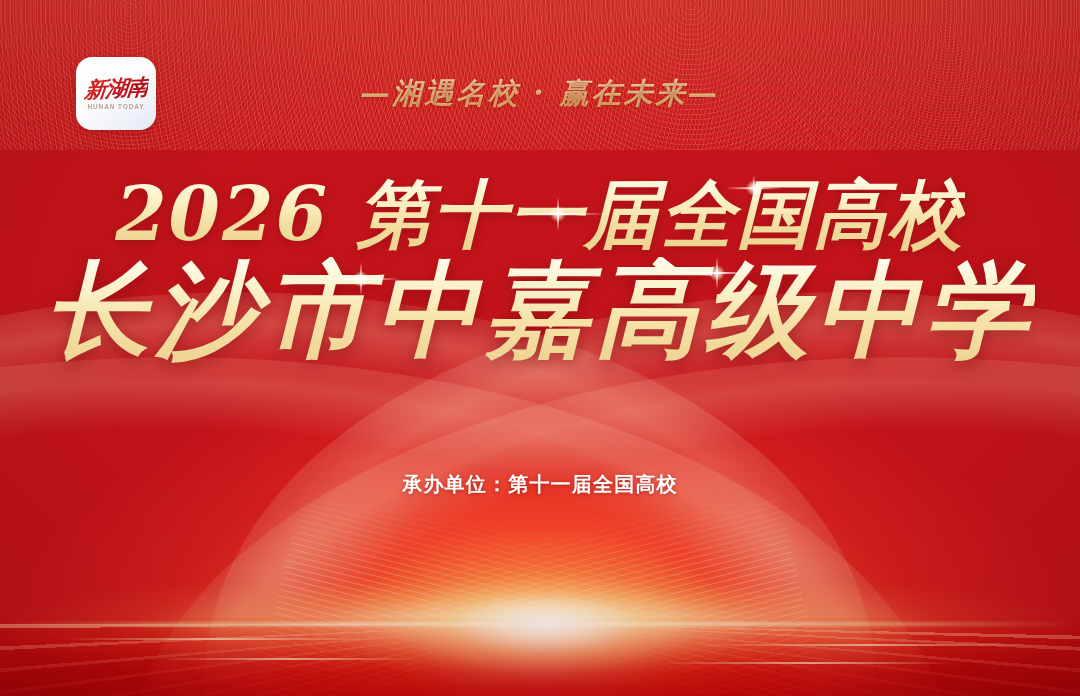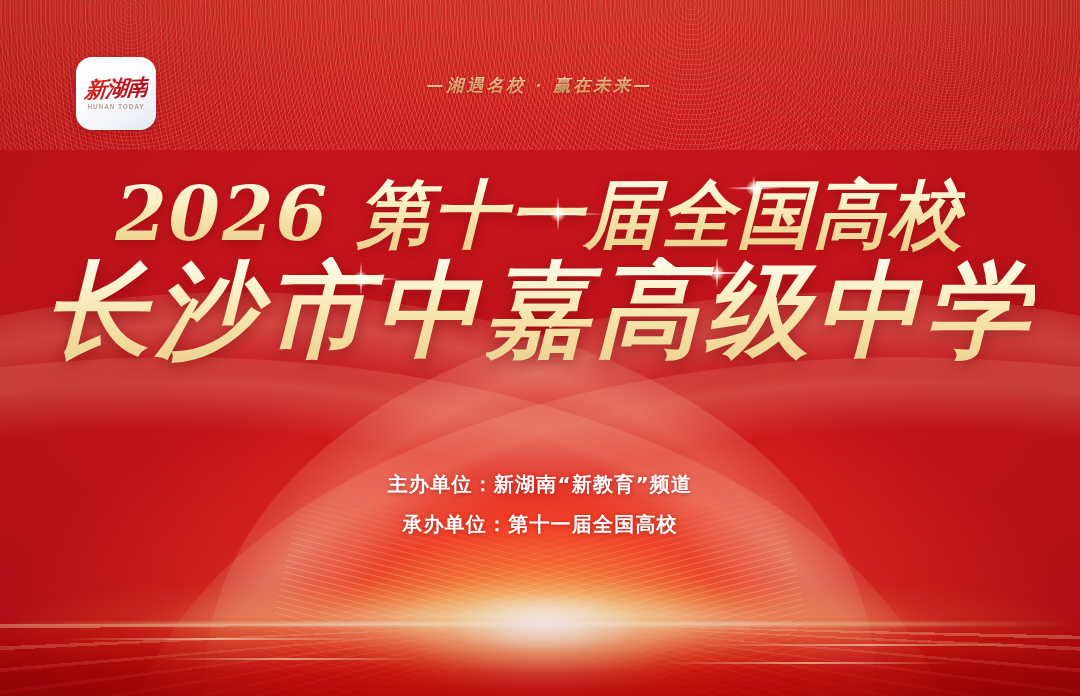--- a/index.html
+++ b/index.html
@@ -216,21 +216,21 @@
     white-space: nowrap;
   }
 
   
   .tagline {
     position: absolute;
     left: 0; right: 0;
     top: 74px;
     text-align: center;
     font-family: "DejaVu Serif", "Liberation Serif", serif;
-    font-size: 17px;
+    font-size: 29px;
     font-weight: 700;
     font-style: italic;
     letter-spacing: 3px;
     color: #f7dc9b;
     background: linear-gradient(180deg, #fff0c4 0%, #f6d98f 52%, #e7bd69 100%);
     -webkit-background-clip: text;
     background-clip: text;
     -webkit-text-fill-color: transparent;
     text-shadow: 0 1px 3px rgba(120,10,10,.35);
     white-space: nowrap;
@@ -378,18 +378,17 @@
         </div>
         <div class="sparkle" style="left:672px; top:20px;">
           <i style="width:70px;height:2px;"></i>
             <i class="v" style="width:32px;height:2px;"></i>
             <span class="dot"></span>
         </div>
       </div>
     </div>
 
     <div class="org-block">
-      <div class="org-line">主办单位：新湖南“新教育”频道</div>
       <div class="org-line">承办单位：第十一届全国高校</div>
     </div>
 
   </div>
 </div>
 
 </body></html>

